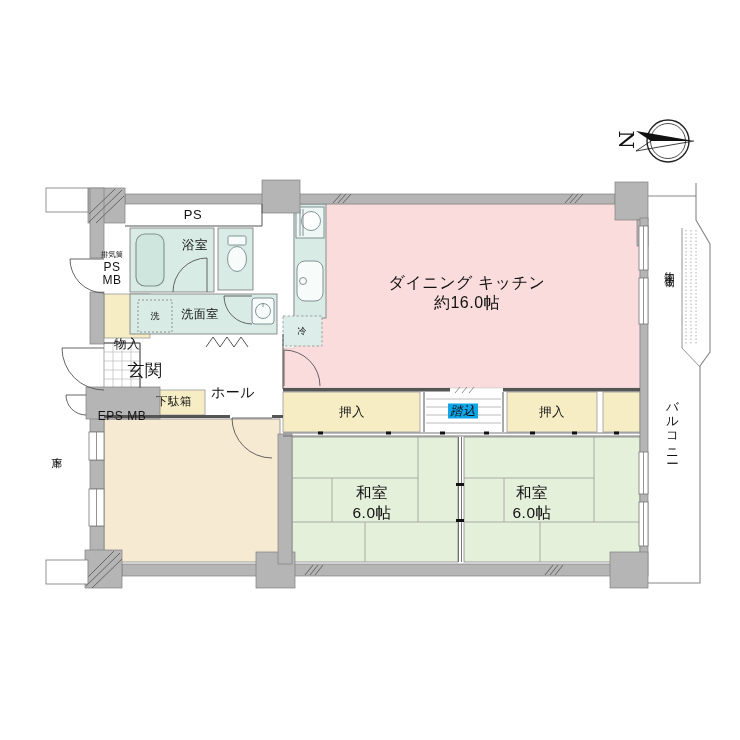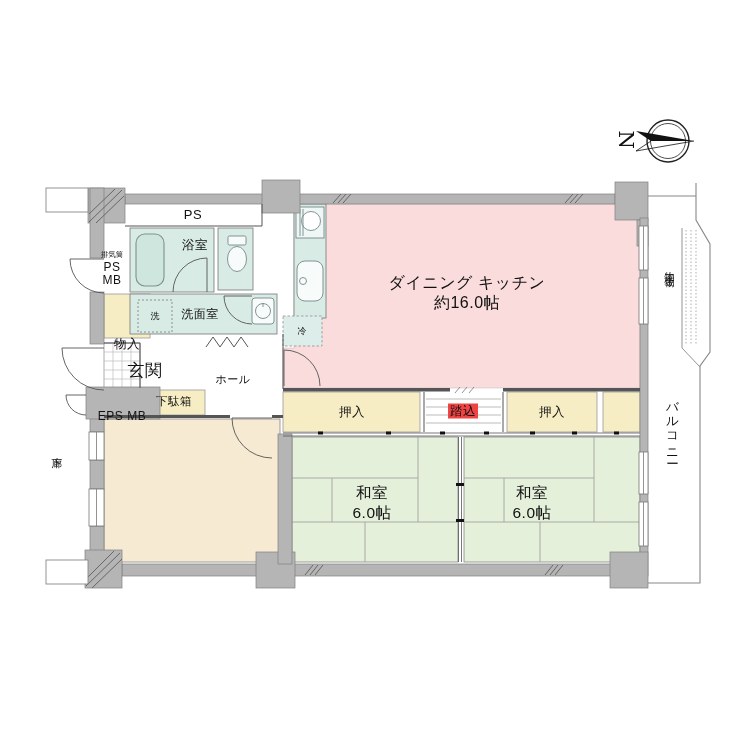--- a/index.html
+++ b/index.html
@@ -3,21 +3,21 @@
 <meta charset="utf-8">
 <style>
   html,body{margin:0;padding:0;background:#fff;}
   .canvas{position:relative;width:740px;height:740px;background:#fff;overflow:hidden;
           font-family:"Liberation Sans","DejaVu Sans",sans-serif;color:#1a1a1a;}
   .canvas svg{position:absolute;left:0;top:0;}
   .lbl{position:absolute;transform:translate(-50%,-50%);white-space:nowrap;
        text-align:center;line-height:1.2;color:#111;letter-spacing:.5px;}
   .grp div{white-space:nowrap;}
   .v{writing-mode:vertical-rl;text-orientation:upright;letter-spacing:2px;}
-  .halo{background:#ef4444;padding:0 2px;}
+  .halo{background:#0ea5e9;padding:0 2px;font-style:italic;}
   .north{font-family:"DejaVu Serif","Liberation Serif",serif;
          transform:translate(-50%,-50%) rotate(90deg);font-weight:500;}
 </style>
 </head>
 <body>
 
 <div class="canvas">
 
 <svg width="740" height="740" viewBox="0 0 740 740">
 
@@ -186,21 +186,21 @@
   <div>PS</div>
   <div>MB</div>
 </div>
 
 <div class="lbl" style="left:127px;top:316px;font-size:12.5px;margin-top:28px;">物入</div>
 <div class="lbl" style="left:187px;top:245px;font-size:12.5px;margin-left:8px;">浴室</div>
 <div class="lbl" style="left:200px;top:314px;font-size:12px;">洗面室</div>
 <div class="lbl" style="left:155px;top:316px;font-size:9px;letter-spacing:0;">洗</div>
 <div class="lbl" style="left:302px;top:331px;font-size:9px;letter-spacing:0;">冷</div>
 <div class="lbl" style="left:145px;top:371px;font-size:17px;">玄関</div>
-<div class="lbl" style="left:233px;top:380px;font-size:11px;">ホール</div>
+<div class="lbl" style="left:233px;top:392px;font-size:14px;">ホール</div>
 <div class="lbl" style="left:122px;top:416px;font-size:12px;">EPS MB</div>
 <div class="lbl" style="left:174px;top:402px;font-size:11.5px;">下駄箱</div>
 
 <div class="lbl grp" style="left:467px;top:293px;font-size:16px;line-height:1.25;">
   <div>ダイニング キッチン</div>
   <div>約16.0帖</div>
 </div>
 
 <div class="lbl" style="left:352px;top:412px;font-size:12.5px;">押入</div>
 <div class="lbl halo" style="left:463px;top:411px;font-size:12.5px;">踏込</div>

